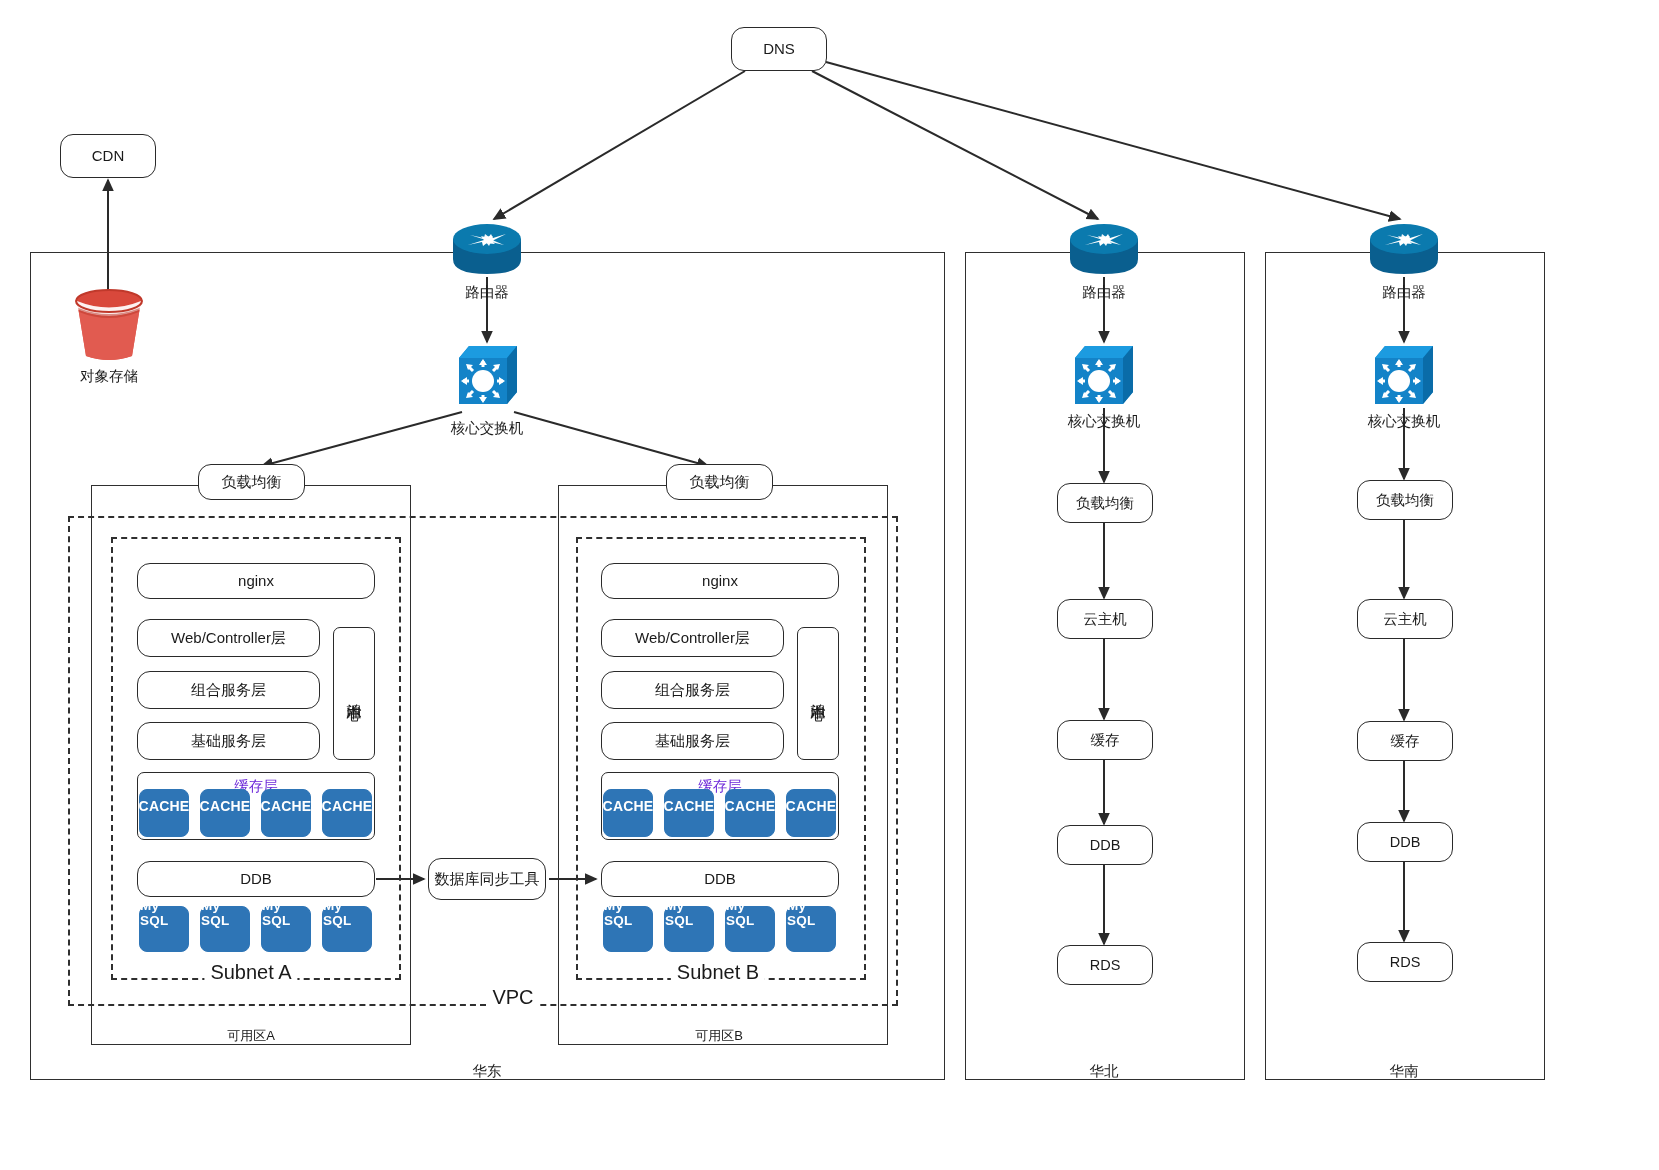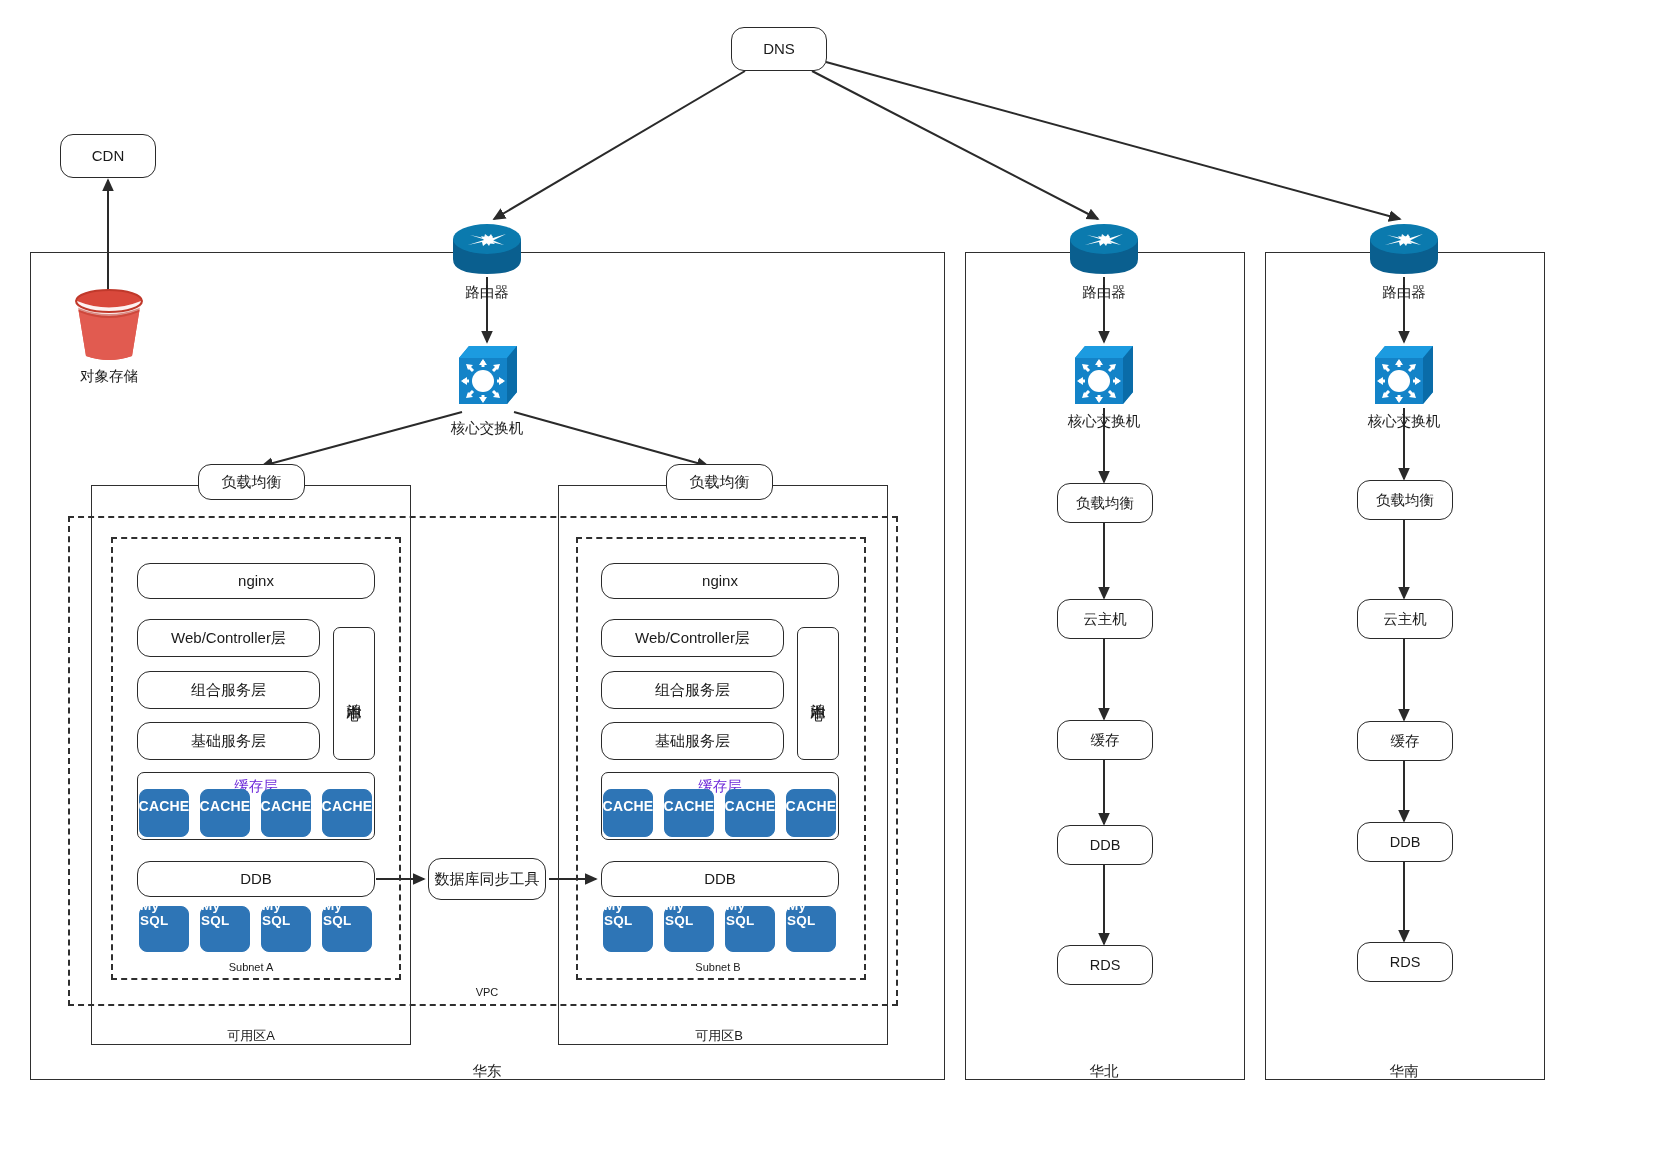--- a/index.html
+++ b/index.html
@@ -28,21 +28,21 @@
   
   .az{position:absolute;box-sizing:border-box;border:1.4px solid #2f2f2f;background:transparent;}
   .az-label{position:absolute;font-size:13px;white-space:nowrap;transform:translateX(-50%);}
 
   
   .dashed{
     position:absolute;box-sizing:border-box;
     border:2px dashed #2f2f2f;background:transparent;
   }
   .dash-label{
-    position:absolute;font-size:11px;white-space:nowrap;
+    position:absolute;font-size:20px;white-space:nowrap;
     background:#ffffff;padding:0 6px;transform:translateX(-50%);
   }
 
   
   .tile{
     position:absolute;box-sizing:border-box;border-radius:8px;
     background:#2E75B6;border:1px solid #2E75B6;
     display:flex;align-items:center;justify-content:center;
     color:#ffffff;font-weight:bold;font-size:14px;letter-spacing:.2px;
     padding-bottom:14px;
@@ -178,21 +178,21 @@
         <path d="M50 39 l-6 -4 l0 8 z"></path>
       <path d="M11 22 l7 1 l-5 5 z"></path>
         <path d="M45 22 l-7 1 l5 5 z"></path>
       <path d="M11 56 l7 -1 l-5 -5 z"></path>
         <path d="M45 56 l-7 -1 l5 -5 z"></path>
     </g>
   </svg>
   <div class="cap" style="left:487px;top:419px;">核心交换机</div>
 
   <div class="dashed" style="left:68px;top:516px;width:830px;height:490px;"></div>
-  <div class="dash-label" style="left:487px;top:986px;">VPC</div>
+  <div class="dash-label" style="left:513px;top:986px;">VPC</div>
 
   <div class="az" style="left:91px;top:485px;width:320px;height:560px;"></div>
   <div class="az-label" style="left:251px;top:1027px;">可用区A</div>
 
   <div class="dashed" style="left:111px;top:537px;width:290px;height:443px;"></div>
   <div class="dash-label" style="left:251px;top:961px;">Subnet A</div>
 
   <div class="box" style="left:198px;top:464px;width:107px;height:36px;">负载均衡</div>
 
   <div class="box" style="left:137px;top:563px;width:238px;height:36px;">nginx</div>

